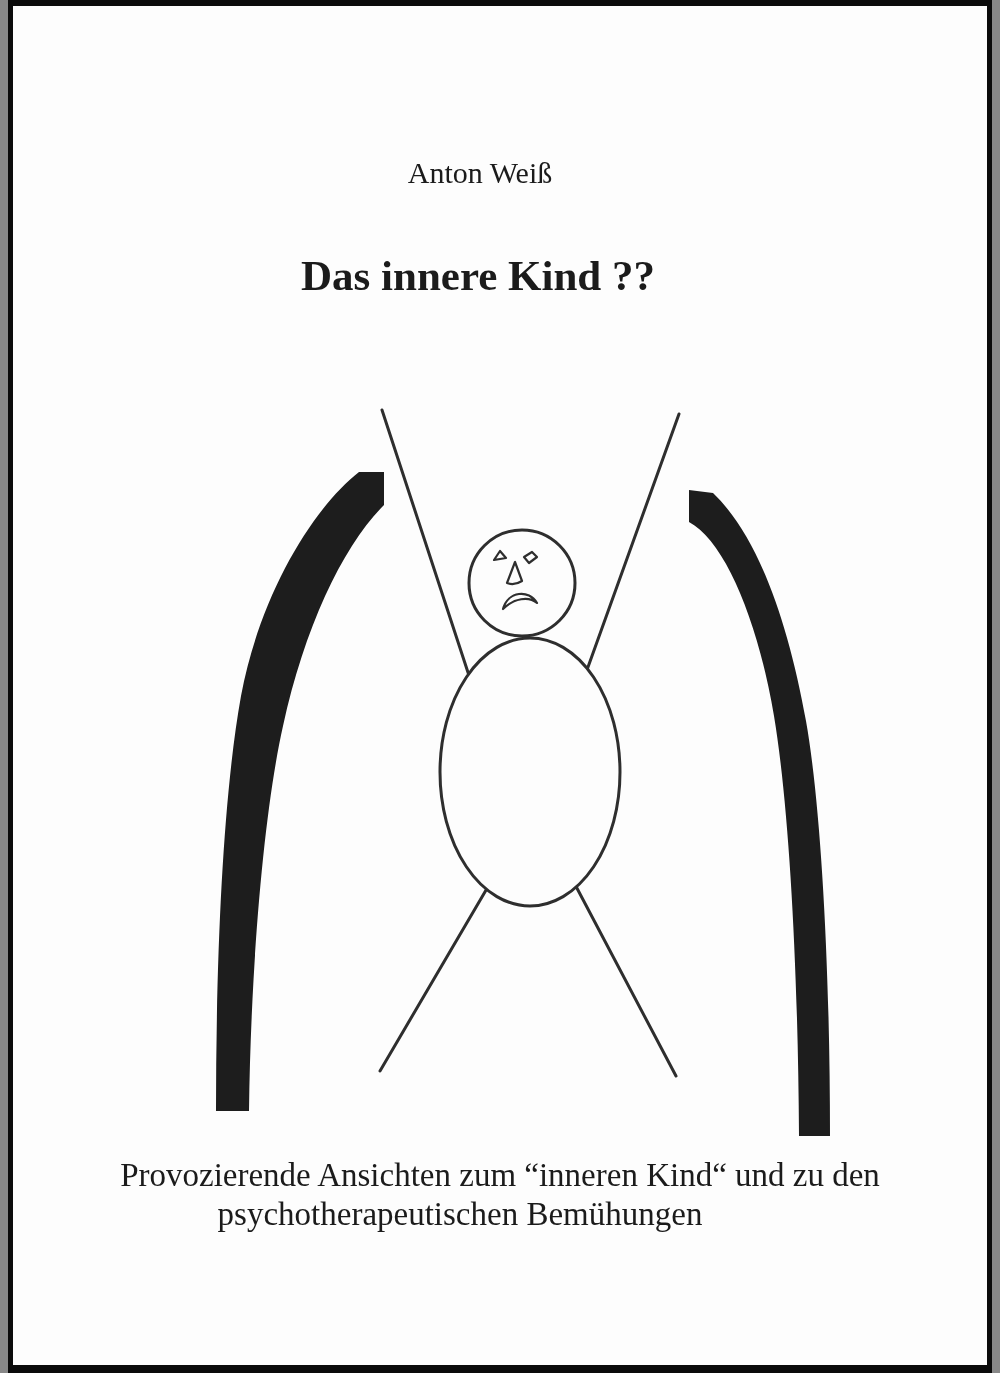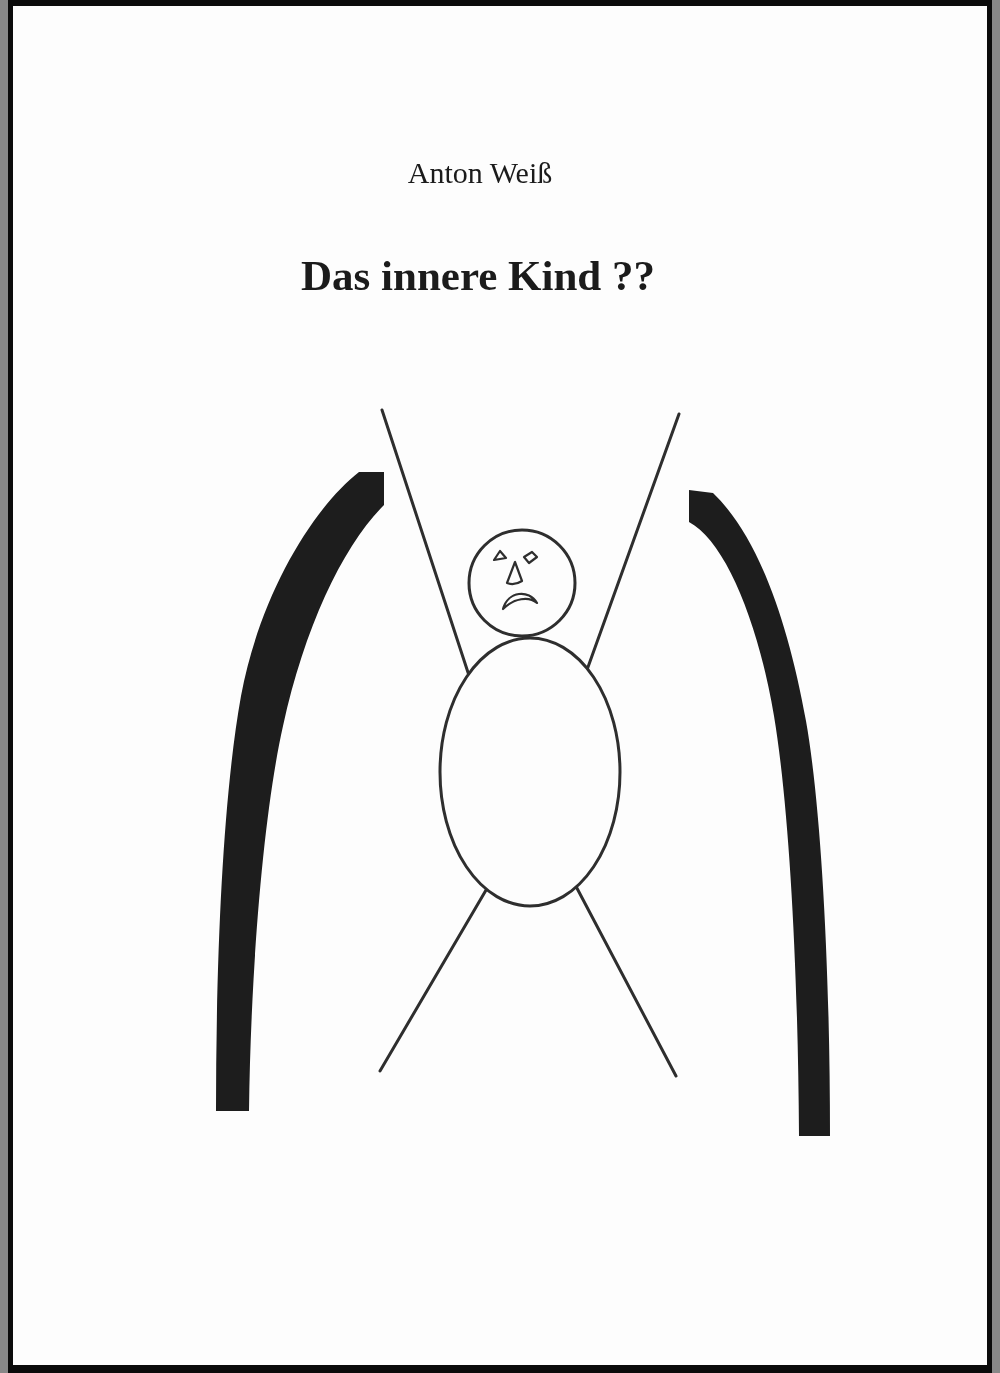--- a/index.html
+++ b/index.html
@@ -116,15 +116,19 @@
       <circle class="sketch-fill" cx="509" cy="577" r="53"></circle>
 
       <g>
         <path class="face" d="M 481,554 L 487,545 L 493,552 Z"></path>
         <path class="face" d="M 511,551 L 519,546 L 524,551 L 516,557 Z"></path>
         <path class="face" d="M 502,556 L 494,577 Q 501,580 509,575 Z"></path>
         <path class="face" d="M 490,603 C 495,585 516,583 524,597 C 516,590 501,592 490,603 Z"></path>
       </g>
     </svg>
 
+    <div class="textblock caption">
+      <div class="cap-line cap-line-1">Provozierende Ansichten zum “inneren Kind“ und zu den</div>
+      <div class="cap-line cap-line-2">psychotherapeutischen Bemühungen</div>
+    </div>
 
   </div>
 </div>
 
 </body></html>

